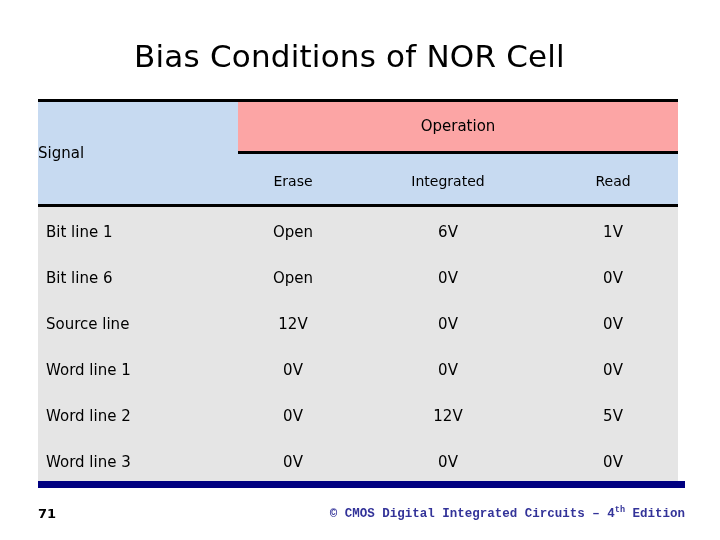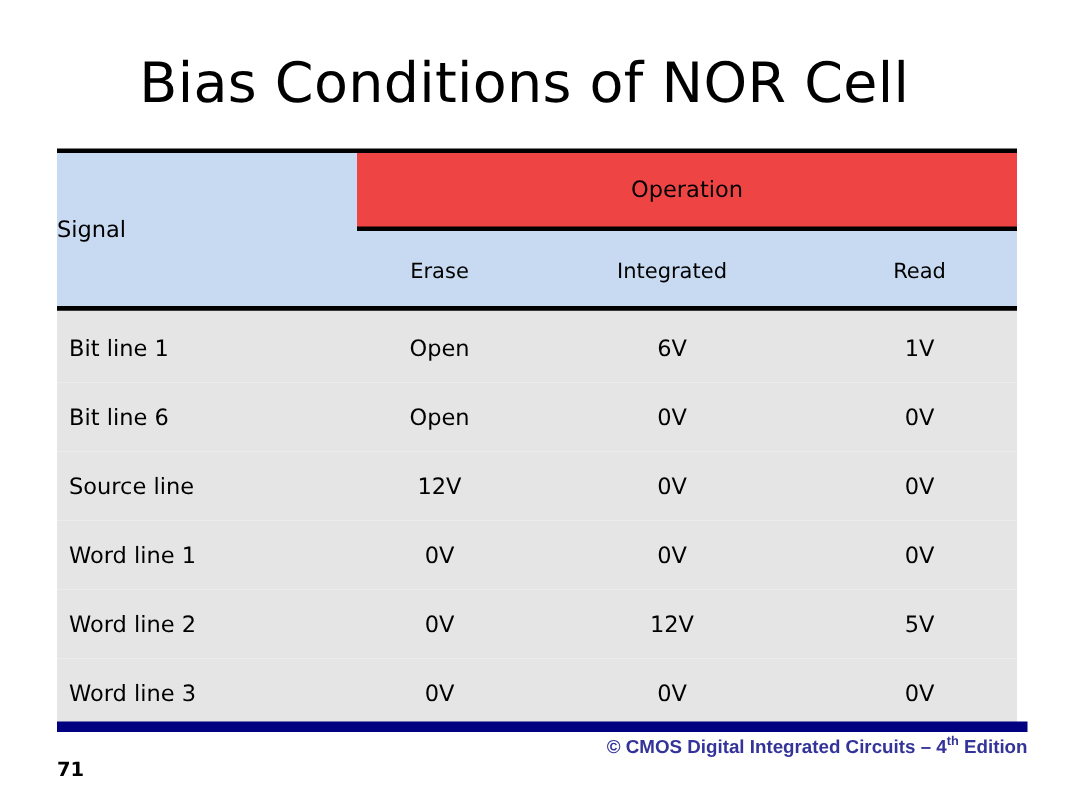--- a/index.html
+++ b/index.html
@@ -17,21 +17,21 @@
   }
 
   
   .slide-title {
     position: absolute;
     left: 0;
     top: 36px;
     width: 699px;
     text-align: center;
     font-family: "DejaVu Sans", "Liberation Sans", sans-serif;
-    font-size: 37px;
+    font-size: 31px;
     font-weight: 400;
     color: #000000;
     letter-spacing: 0.2px;
     line-height: 40px;
     white-space: nowrap;
   }
 
   
   .bias-table {
     position: absolute;
@@ -66,21 +66,21 @@
     background: #c7daf1;
     border-top: 3px solid #000000;
     border-bottom: 3px solid #000000;
     text-align: left;
     padding-left: 0;
     font-size: 15px;
     height: 93px;
   }
 
   th.th-operation {
-    background: #ef4444;
+    background: #fca5a5;
     border-top: 3px solid #000000;
     border-bottom: 3px solid #000000;
     text-align: center;
     font-size: 15px;
     height: 47px;
     padding-bottom: 2px;
   }
 
   th.th-subhdr {
     background: #c7daf1;
@@ -123,25 +123,25 @@
     left: 38px;
     top: 506px;
     font-size: 13px;
     font-weight: bold;
     color: #000000;
     font-family: "DejaVu Sans", "Liberation Sans", sans-serif;
   }
   .footer-credit {
     position: absolute;
     right: 35px;
-    top: 491px;
+    top: 507px;
     font-size: 12.5px;
     font-weight: bold;
     color: #333399;
-    font-family: Liberation Sans, sans-serif;
+    font-family: Liberation Mono, monospace;
     white-space: nowrap;
   }
   .footer-credit sup {
     font-size: 8.5px;
     vertical-align: super;
     line-height: 0;
   }
 </style>
 </head>
 <body>

